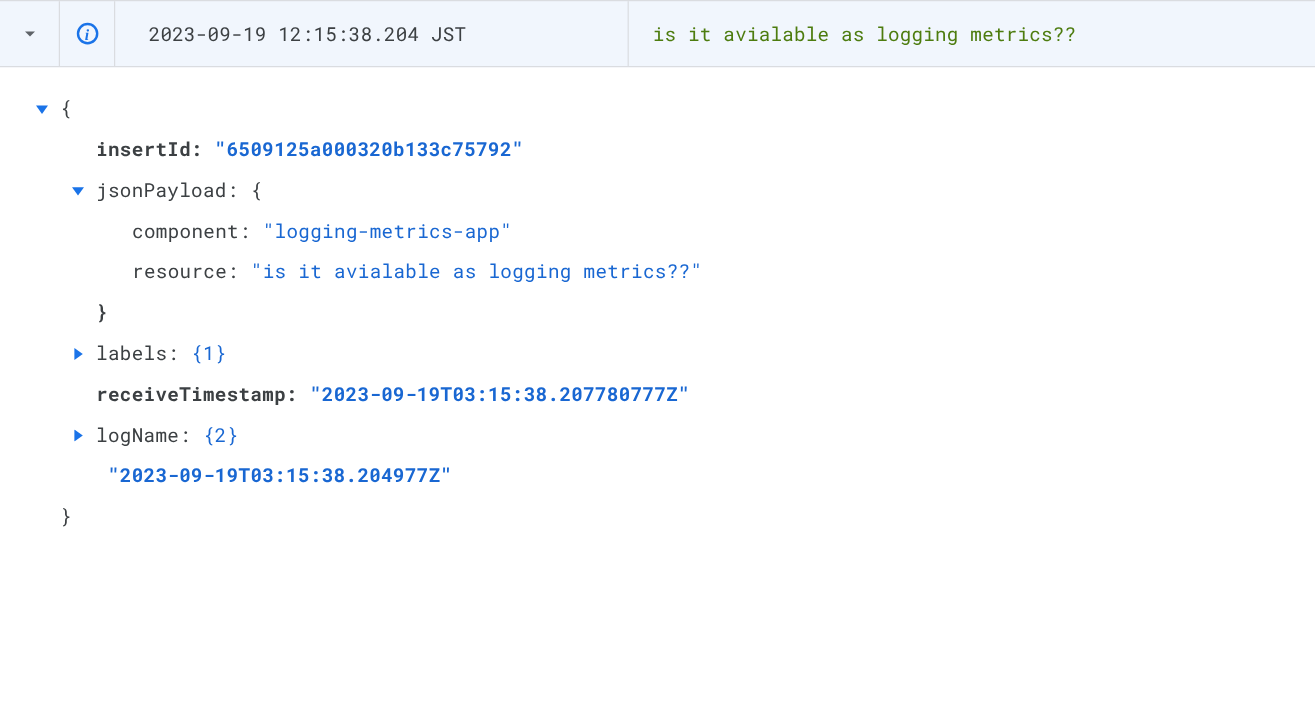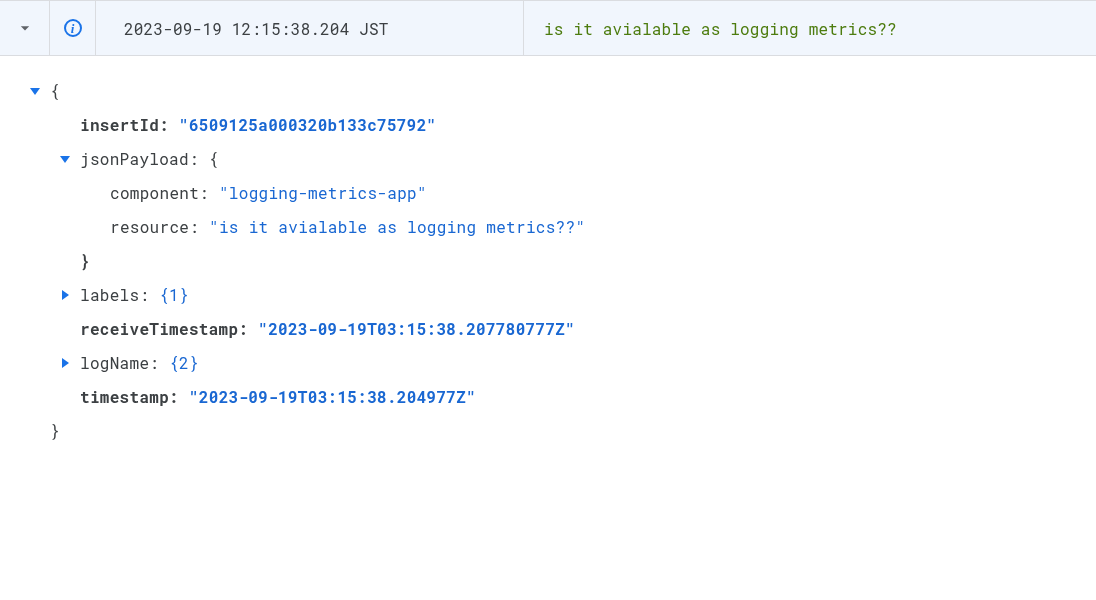--- a/index.html
+++ b/index.html
@@ -202,21 +202,21 @@
   <div class="json-line indent-1">
     <span class="tri tri-right"><svg viewBox="0 0 10 10">
           <path d="M2 0 L9 5 L2 10 Z"></path>
         </svg></span>
     <span class="key">logName:</span><span> </span>
     <span class="val-num">{2}</span>
   </div>
 
 
   <div class="json-line indent-2">
-    <span class="key">timestamp:</span><span> </span>
+    <span> </span>
     <span class="val-string">"2023-09-19T03:15:38.204977Z"</span>
   </div>
 
   <div class="json-line indent-1">
     <span class="brace">}</span>
   </div>
 
 </div>
 
 </body></html>

